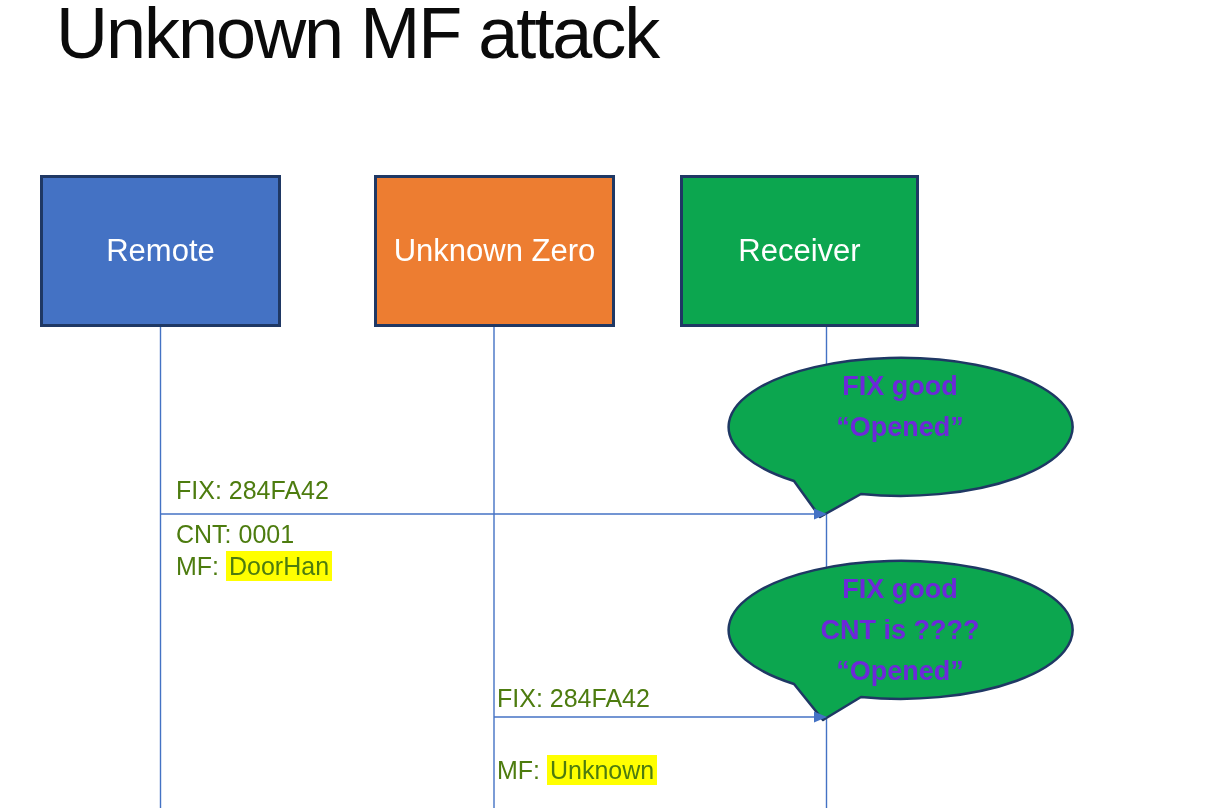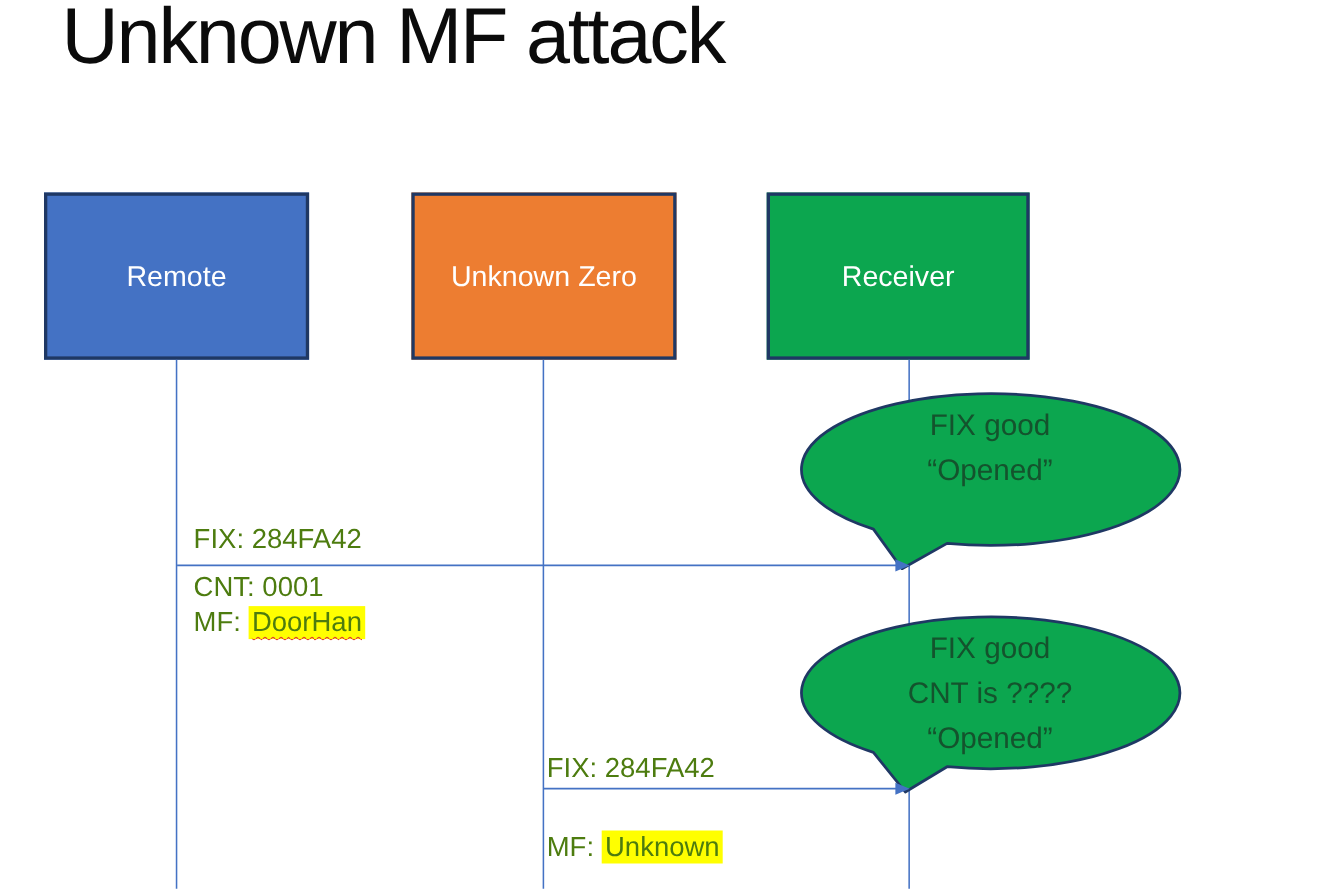--- a/index.html
+++ b/index.html
@@ -26,58 +26,58 @@
     position: absolute;
     top: 175px;
     width: 241px;
     height: 152px;
     box-sizing: border-box;
     border: 3px solid #1F3864;
     display: flex;
     align-items: center;
     justify-content: center;
     color: #ffffff;
-    font-size: 26px;
+    font-size: 31px;
   }
   .actor.remote   { left: 40px;  background: #4472C4; }
   .actor.flipper  { left: 374px; background: #ED7D31; }
-  .actor.receiver { left: 697px; width: 239px; background: #0CA64F; }
+  .actor.receiver { left: 680px; width: 239px; background: #0CA64F; }
   svg.overlay {
     position: absolute;
     left: 0; top: 0;
     width: 1216px;
     height: 811px;
   }
   .callout-text {
     position: absolute;
     width: 344px;
     left: 728px;
-    color: #14532d;
+    color: #6d28d9;
     font-size: 27px;
     line-height: 41px;
     text-align: center;
     white-space: nowrap;
+    font-weight: bold;
   }
   .callout-text.c1 { top: 366px; }
   .callout-text.c2 { top: 569px; }
   .msg-line {
     position: absolute;
     font-size: 25px;
     line-height: 30px;
     color: #4d7c0f;
     white-space: nowrap;
   }
   .msg1 { left: 176px; }
   .msg2 { left: 497px; }
   .hl {
     background: #FFFF00;
     padding: 1px 3px;
   }
   .squiggle {
-    text-decoration: underline;
     text-decoration-style: wavy;
     text-decoration-color: #E03C31;
     text-decoration-thickness: 1px;
     text-underline-offset: 4px;
   }
 </style>
 </head>
 <body>
 
 <div class="canvas">

